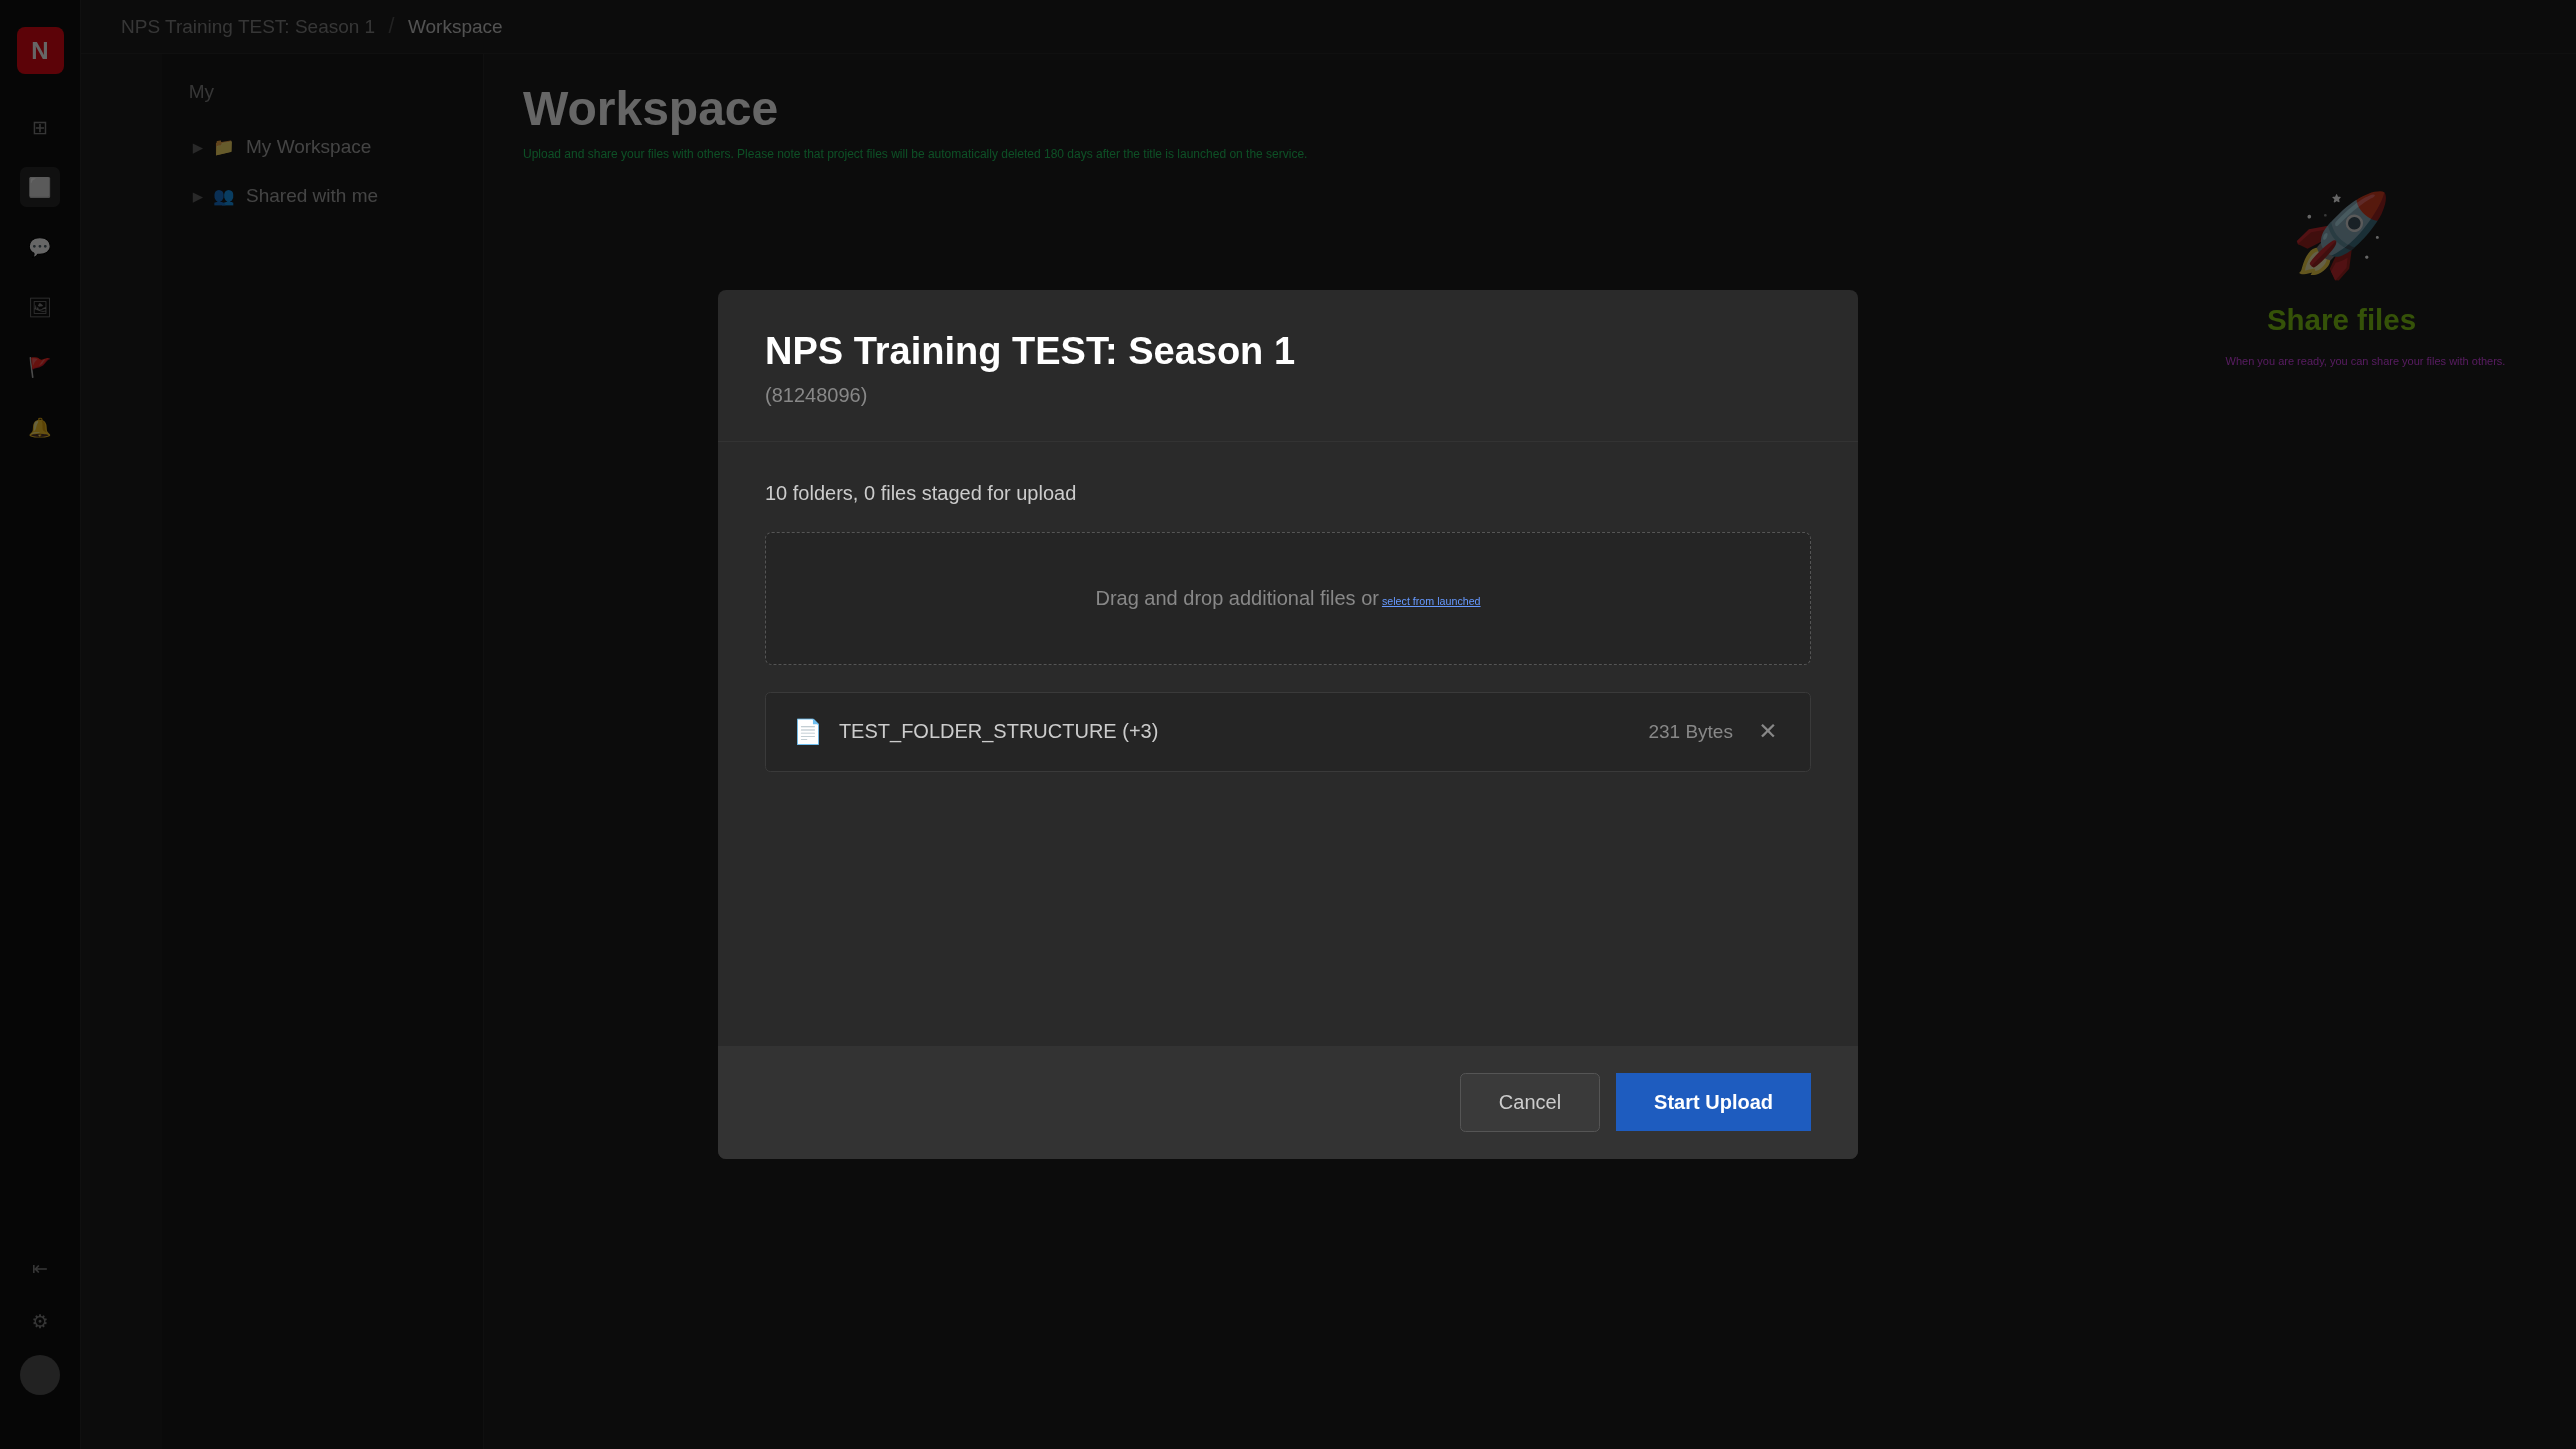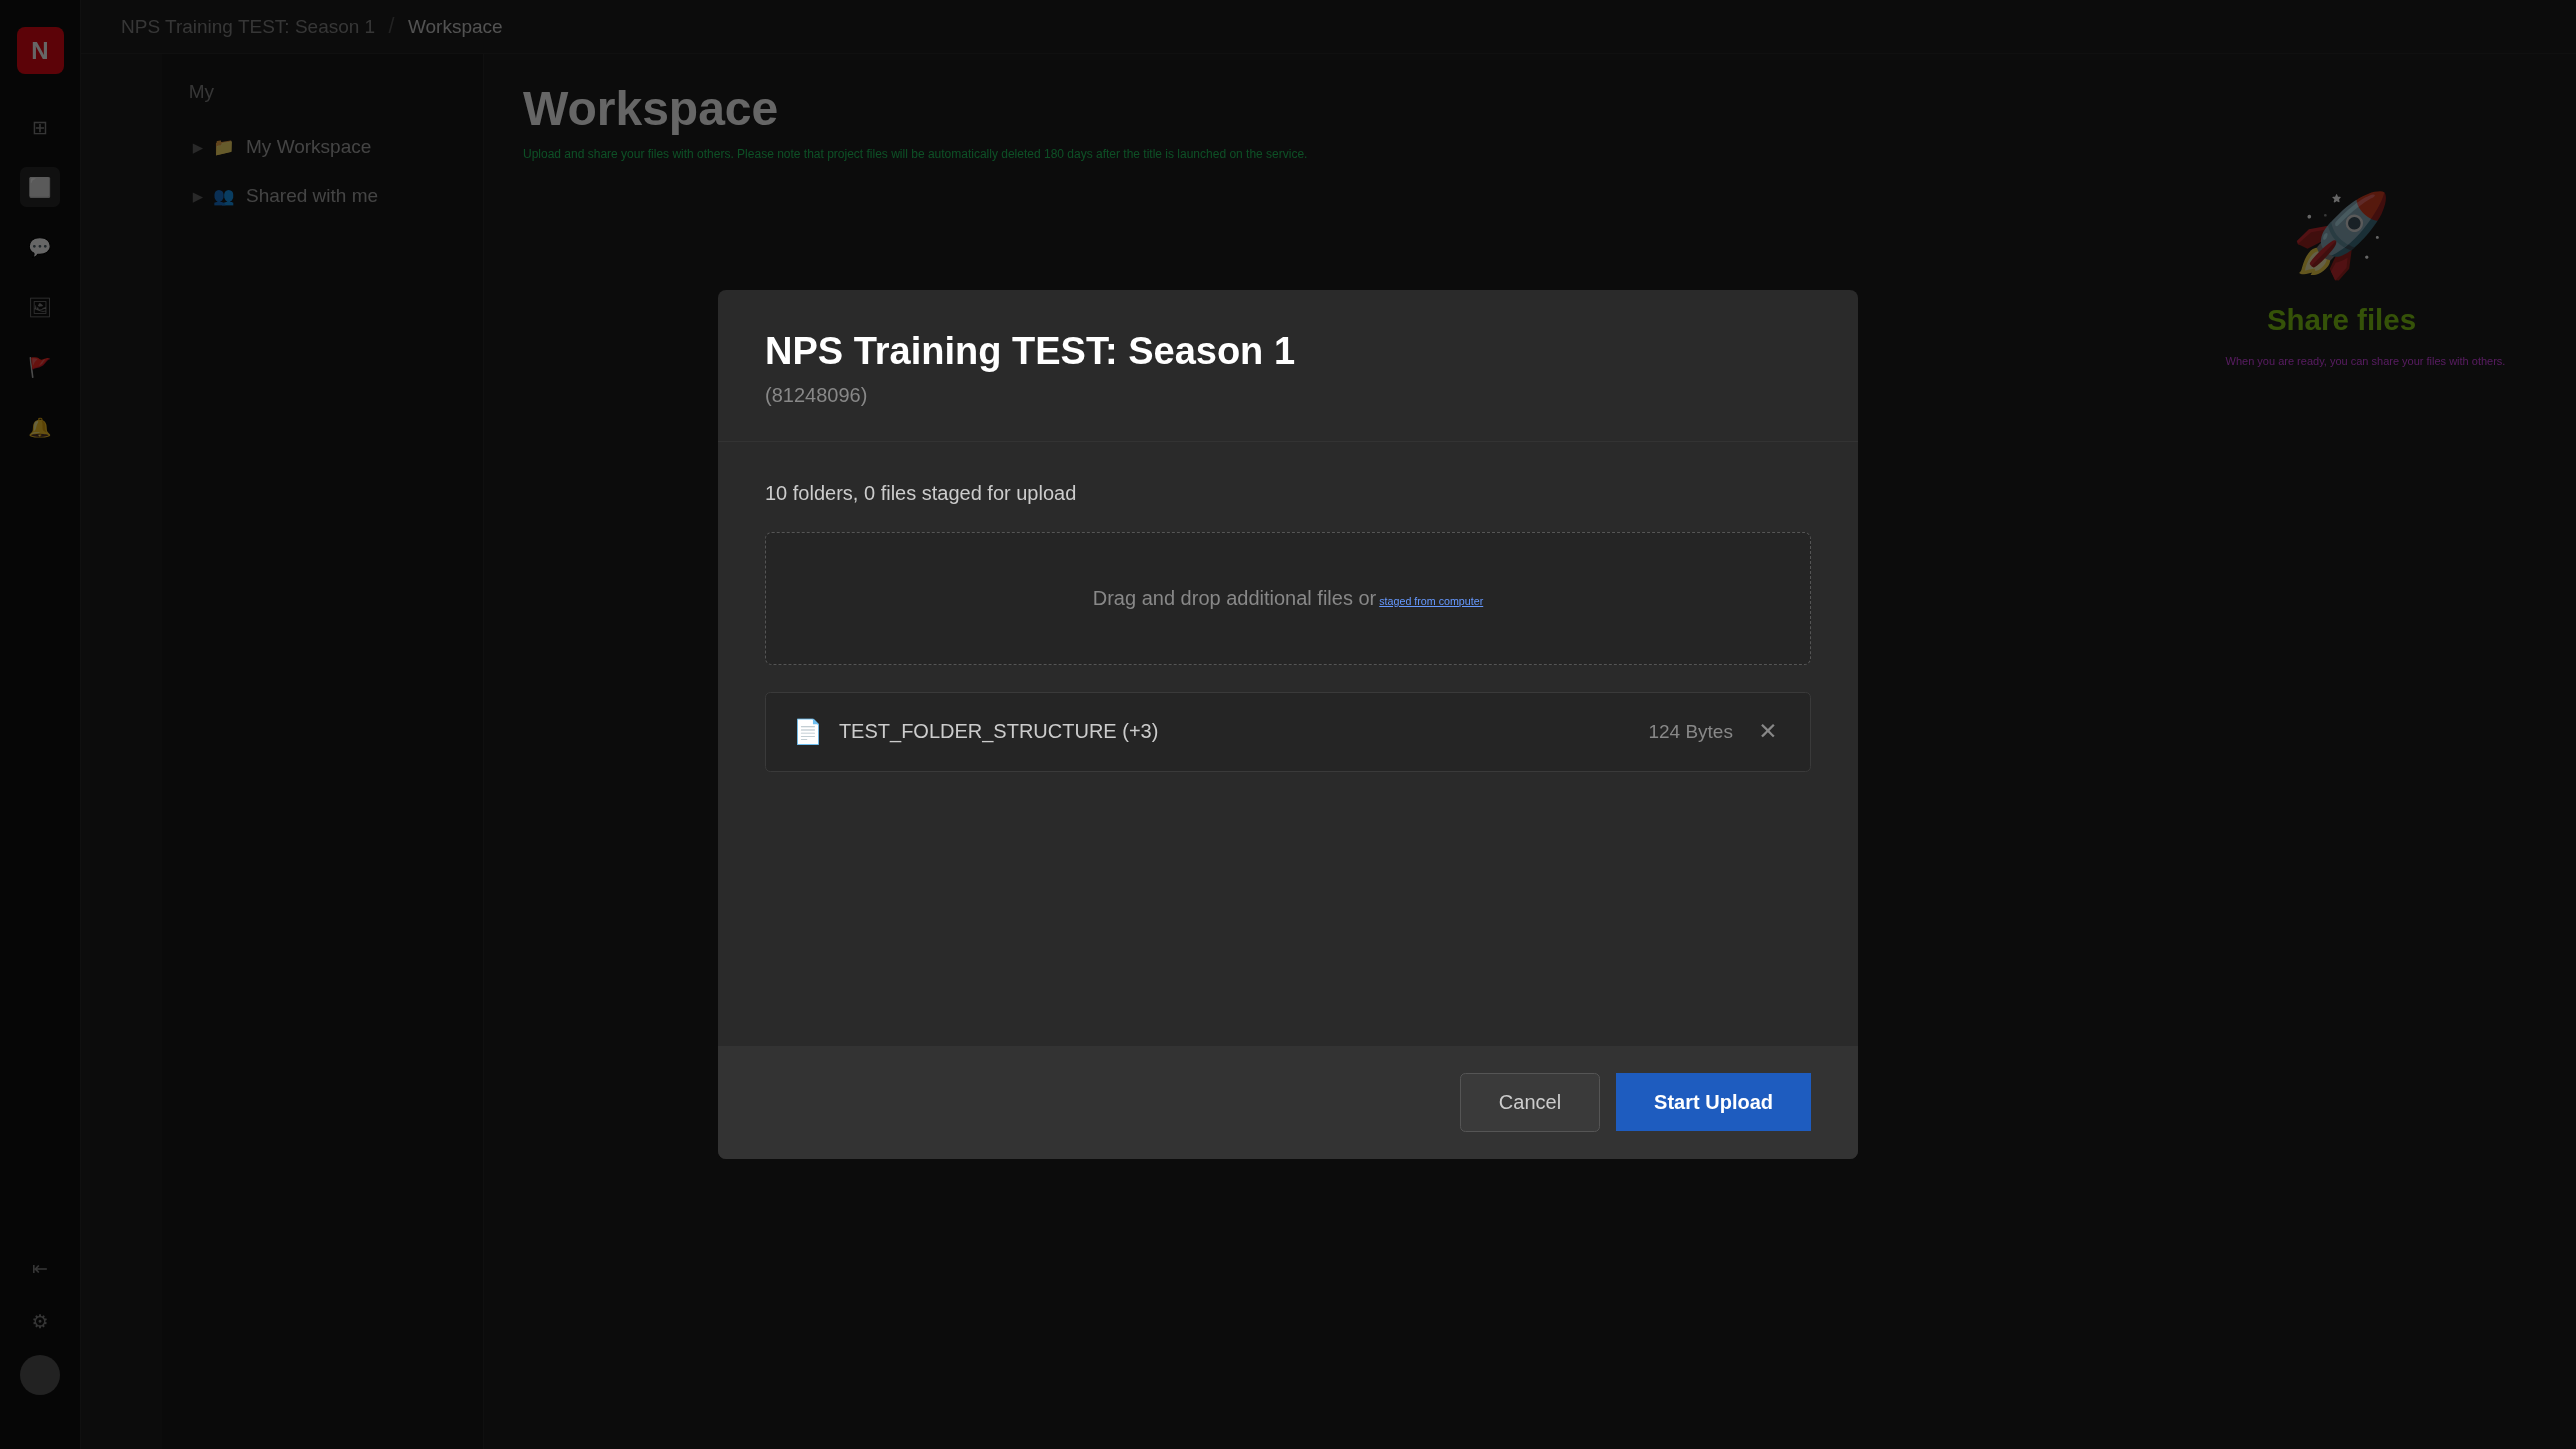--- a/index.html
+++ b/index.html
@@ -385,30 +385,30 @@
       <div class="modal-title">NPS Training TEST: Season 1</div>
       <div class="modal-id">(81248096)</div>
     </div>
 
     <div class="modal-body">
       <div class="staged-info">10 folders, 0 files staged for upload</div>
 
       <div class="drop-zone">
         <span class="drop-zone-text">Drag and drop additional files or</span>
         <span> </span>
-        <span class="drop-zone-link">staged from computer</span>
+        <span class="drop-zone-link">select from launched</span>
       </div>
 
       <div class="file-item">
         <div class="file-item-left">
           <span class="file-icon">📄</span>
           <span class="file-name">TEST_FOLDER_STRUCTURE (+3)</span>
         </div>
         <div class="file-item-right">
-          <span class="file-size">124 Bytes</span>
+          <span class="file-size">231 Bytes</span>
           <span class="file-remove">✕</span>
         </div>
       </div>
     </div>
 
     <div class="modal-footer">
       <button class="btn-cancel">Cancel</button>
       <button class="btn-primary">Start Upload</button>
     </div>
 

